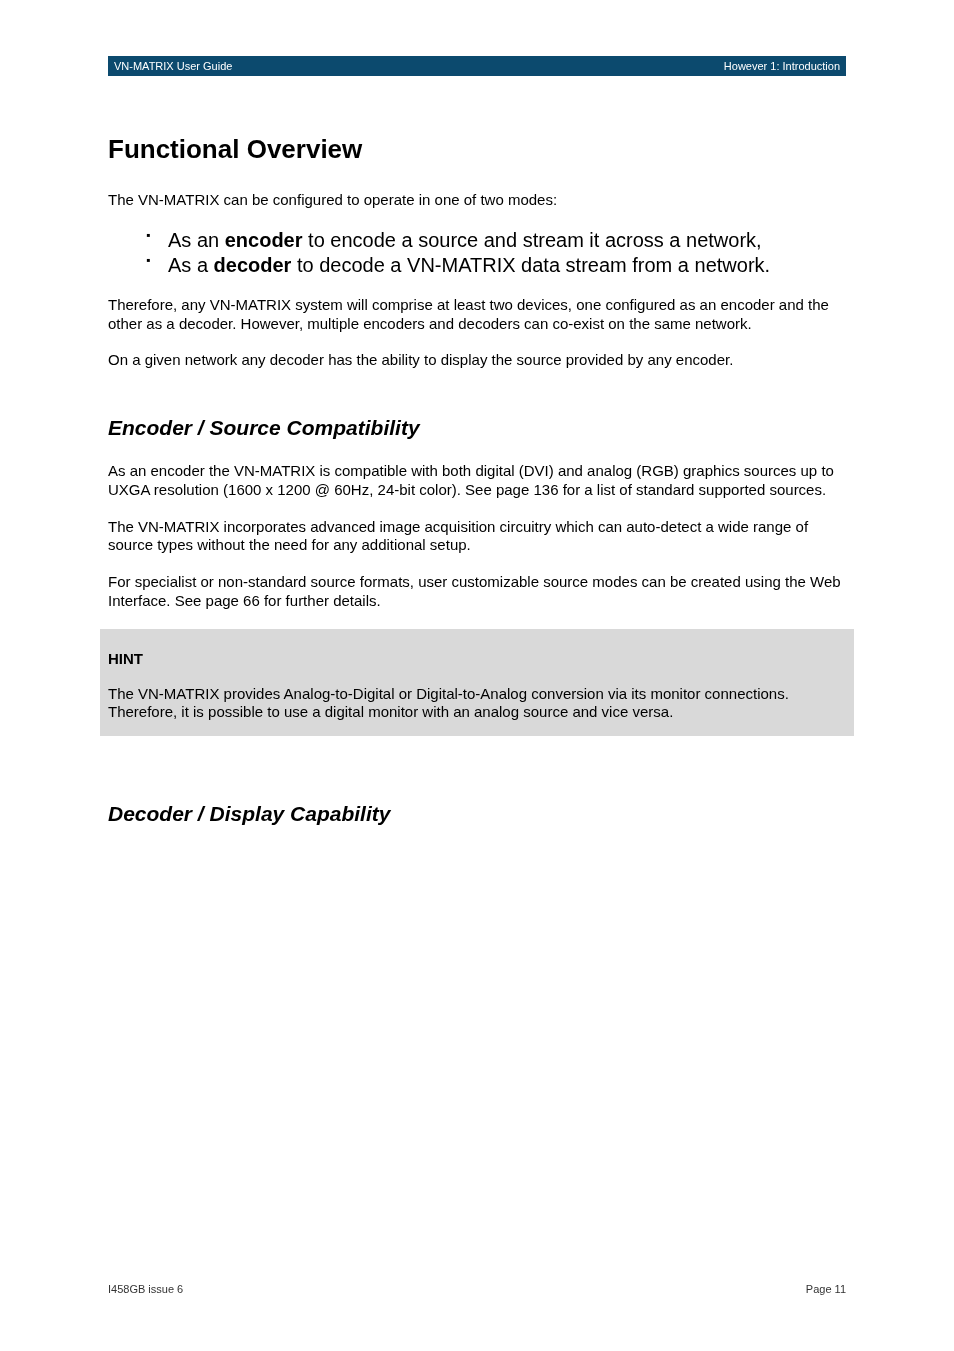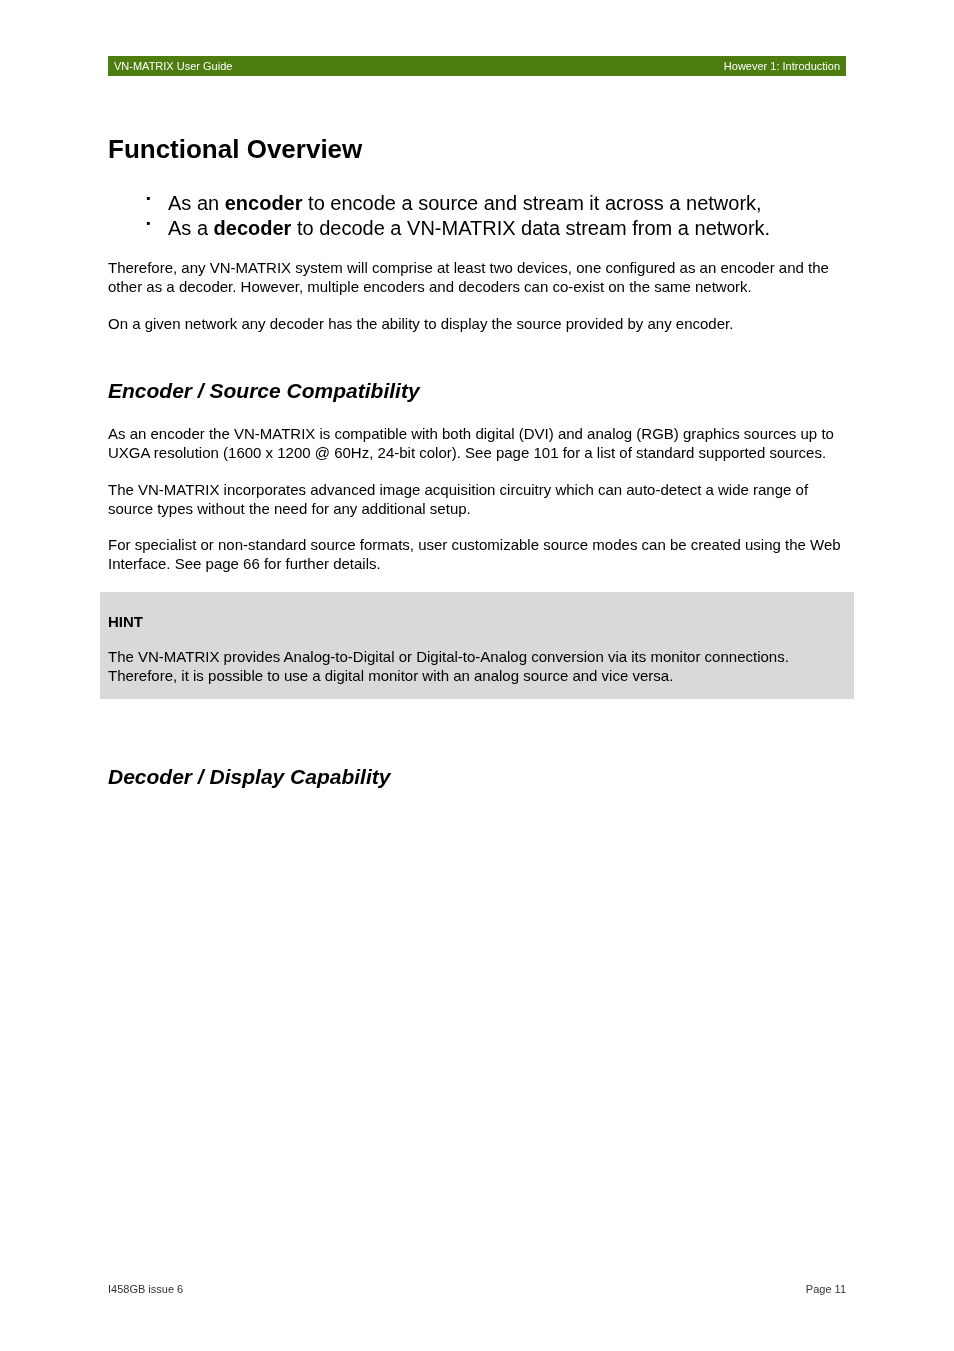--- a/index.html
+++ b/index.html
@@ -10,21 +10,21 @@
     color: #000000;
     position: relative;
   }
   .page {
     width: 954px;
     height: 1351px;
     padding: 56px 108px 0 108px;
     position: relative;
   }
   .header-bar {
-    background: #4d7c0f;
+    background: #0c4a6e;
     color: #ffffff;
     height: 20px;
     display: flex;
     justify-content: space-between;
     align-items: center;
     padding: 0 6px;
     font-size: 11px;
     margin-bottom: 58px;
   }
   .h1 {
@@ -98,39 +98,40 @@
 
 <div class="page">
 
   <div class="header-bar">
     <span>VN-MATRIX User Guide</span>
     <span>However 1: Introduction</span>
   </div>
 
   <div class="h1">Functional Overview</div>
 
+  <div class="para">The VN-MATRIX can be configured to operate in one of two modes:</div>
 
   <ul class="bullets">
     <li>
       <span>As an </span><span class="bold">encoder</span><span> to encode a source and stream it across a network,</span>
     </li>
     <li>
       <span>As a </span><span class="bold">decoder</span><span> to decode a VN-MATRIX data stream from a network.</span>
     </li>
   </ul>
 
   <div class="para">Therefore, any VN-MATRIX system will comprise at least two devices, one configured as an encoder and the other as a decoder. However, multiple encoders and decoders can co-exist on the same network.</div>
 
   <div class="para">On a given network any decoder has the ability to display the source provided by any encoder.</div>
 
   <div class="spacer-28"></div>
 
   <div class="h2">Encoder / Source Compatibility</div>
 
-  <div class="para">As an encoder the VN-MATRIX is compatible with both digital (DVI) and analog (RGB) graphics sources up to UXGA resolution (1600 x 1200 @ 60Hz, 24-bit color). See page 101 for a list of standard supported sources.</div>
+  <div class="para">As an encoder the VN-MATRIX is compatible with both digital (DVI) and analog (RGB) graphics sources up to UXGA resolution (1600 x 1200 @ 60Hz, 24-bit color). See page 136 for a list of standard supported sources.</div>
   <div class="para">The VN-MATRIX incorporates advanced image acquisition circuitry which can auto-detect a wide range of source types without the need for any additional setup.</div>
   <div class="para">For specialist or non-standard source formats, user customizable source modes can be created using the Web Interface. See page 66 for further details.</div>
 
   <div class="hint-box">
     <div class="hint-title">HINT</div>
     <div class="hint-body">The VN-MATRIX provides Analog-to-Digital or Digital-to-Analog conversion via its monitor connections. Therefore, it is possible to use a digital monitor with an analog source and vice versa.</div>
   </div>
 
   <div class="spacer-38"></div>
   <div class="spacer-28"></div>

